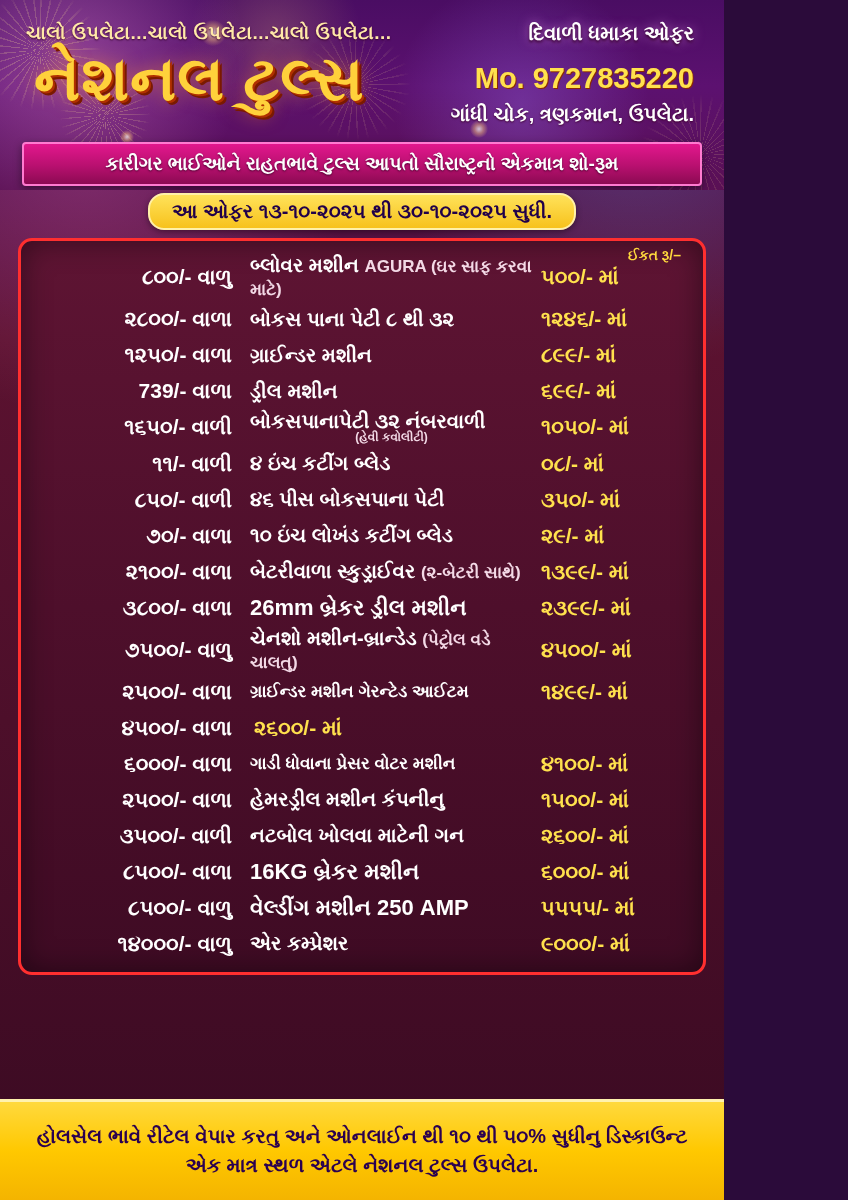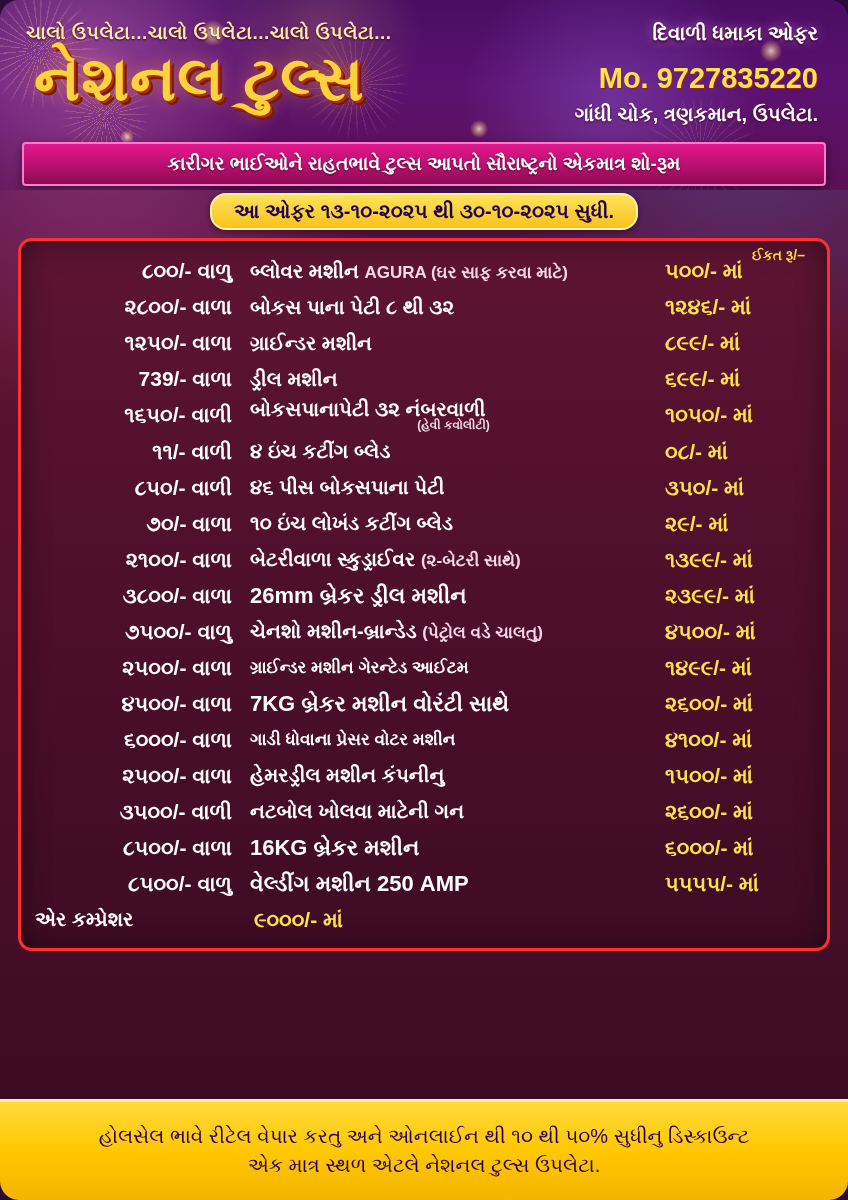--- a/index.html
+++ b/index.html
@@ -5,28 +5,27 @@
   html, body {
     margin: 0;
     padding: 0;
     background: #2b0b3a;
   }
   body {
     font-family: "Liberation Sans", sans-serif;
   }
   #poster {
     position: relative;
-    width: 848px;
+    width: 724px;
     height: 1200px;
     overflow: hidden;
     background:
       radial-gradient(circle at 12% 12%, rgba(255,120,200,0.28) 0%, rgba(255,120,200,0) 22%),
       radial-gradient(circle at 88% 10%, rgba(120,180,255,0.22) 0%, rgba(120,180,255,0) 20%),
       linear-gradient(180deg, #3a0b52 0%, #4a0f5e 6%, #5b1230 28%, #4d0f2a 60%, #3a0a22 100%);
-    border-radius: 19px;
   }
 
   
   .top-band {
     position: relative;
     height: 190px;
     background:
       radial-gradient(circle at 10% 30%, rgba(255,160,230,0.35) 0%, rgba(255,160,230,0) 26%),
       radial-gradient(circle at 38% 18%, rgba(255,210,120,0.20) 0%, rgba(255,210,120,0) 18%),
       radial-gradient(circle at 72% 55%, rgba(160,120,255,0.30) 0%, rgba(160,120,255,0) 24%),
@@ -219,21 +218,21 @@
     background: linear-gradient(180deg, #ffd93d 0%, #ffc800 50%, #f4b400 100%);
     display: flex;
     flex-direction: column;
     align-items: center;
     justify-content: center;
     gap: 4px;
     border-top: 3px solid #fff2ae;
   }
   .footer div {
     font-size: 20px;
-    font-weight: normal;
+    font-weight: bold;
     color: #2a0050;
     text-align: center;
     line-height: 1.25;
     white-space: nowrap;
   }
 </style>
 </head>
 <body>
 
 <div id="poster">
@@ -321,21 +320,20 @@
           <div class="name"><span>ચેનશો મશીન-બ્રાન્ડેડ</span> <span class="sub">(પેટ્રોલ વડે ચાલતુ)</span></div>
           <div class="price">૪૫૦૦/- માં</div>
         </div>
         <div class="row">
           <div class="old">૨૫૦૦/-  વાળા</div>
           <div class="name small"><span>ગ્રાઈન્ડર મશીન ગેરન્ટેડ આઈટમ</span></div>
           <div class="price">૧૪૯૯/- માં</div>
         </div>
         <div class="row">
           <div class="old">૪૫૦૦/-  વાળા</div>
-          <div class="name big"><span>7KG બ્રેકર મશીન વોરંટી સાથે</span></div>
           <div class="price">૨૬૦૦/- માં</div>
         </div>
         <div class="row">
           <div class="old">૬૦૦૦/-  વાળા</div>
           <div class="name small"><span>ગાડી ધોવાના પ્રેસર વોટર મશીન</span></div>
           <div class="price">૪૧૦૦/- માં</div>
         </div>
         <div class="row">
           <div class="old">૨૫૦૦/-  વાળા</div>
           <div class="name"><span>હેમરડ્રીલ મશીન કંપનીનુ</span></div>
@@ -350,20 +348,21 @@
           <div class="old">૮૫૦૦/-  વાળા</div>
           <div class="name big"><span>16KG બ્રેકર મશીન</span></div>
           <div class="price">૬૦૦૦/- માં</div>
         </div>
         <div class="row">
           <div class="old">૮૫૦૦/-  વાળુ</div>
           <div class="name big"><span>વેલ્ડીંગ મશીન 250 AMP</span></div>
           <div class="price">૫૫૫૫/- માં</div>
         </div>
         <div class="row">
+          <div class="old">૧૪૦૦૦/-  વાળુ</div>
           <div class="name"><span>એર કમ્પ્રેશર</span></div>
           <div class="price">૯૦૦૦/- માં</div>
         </div>
       </div>
   </div>
 
   <div class="footer">
     <div>હોલસેલ ભાવે રીટેલ વેપાર કરતુ અને ઓનલાઈન થી ૧૦ થી ૫૦% સુધીનુ ડિસ્કાઉન્ટ</div>
     <div>એક માત્ર સ્થળ એટલે નેશનલ ટુલ્સ ઉપલેટા.</div>
   </div>

